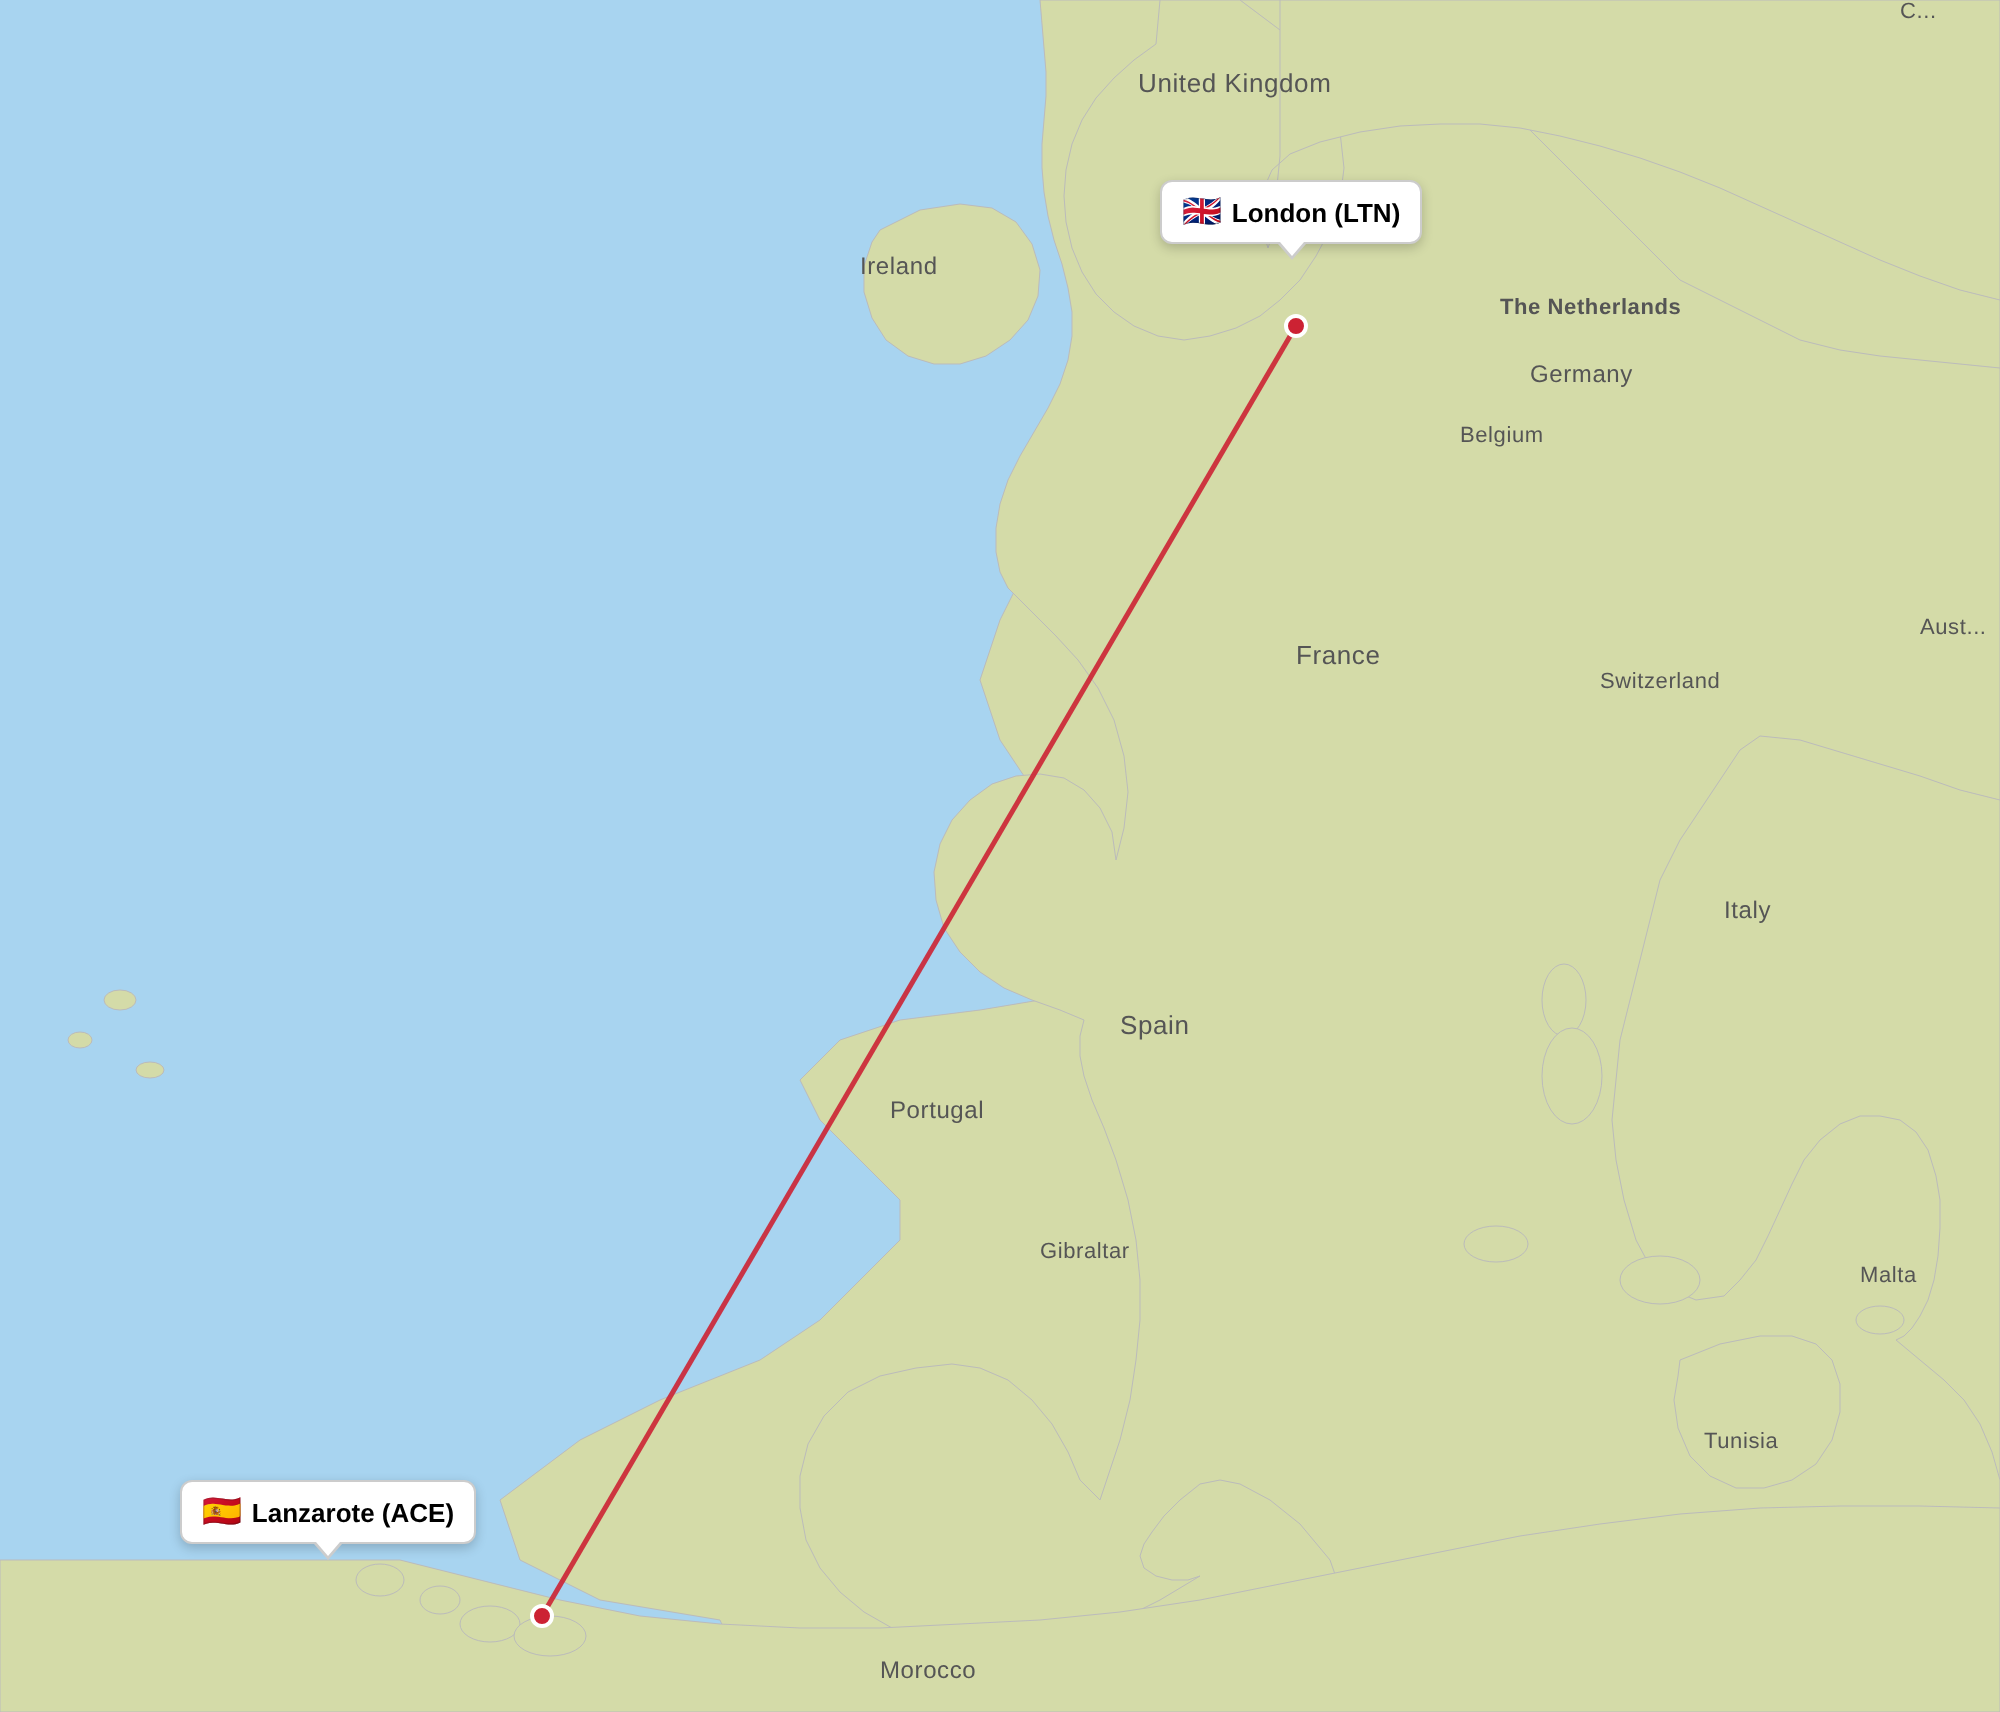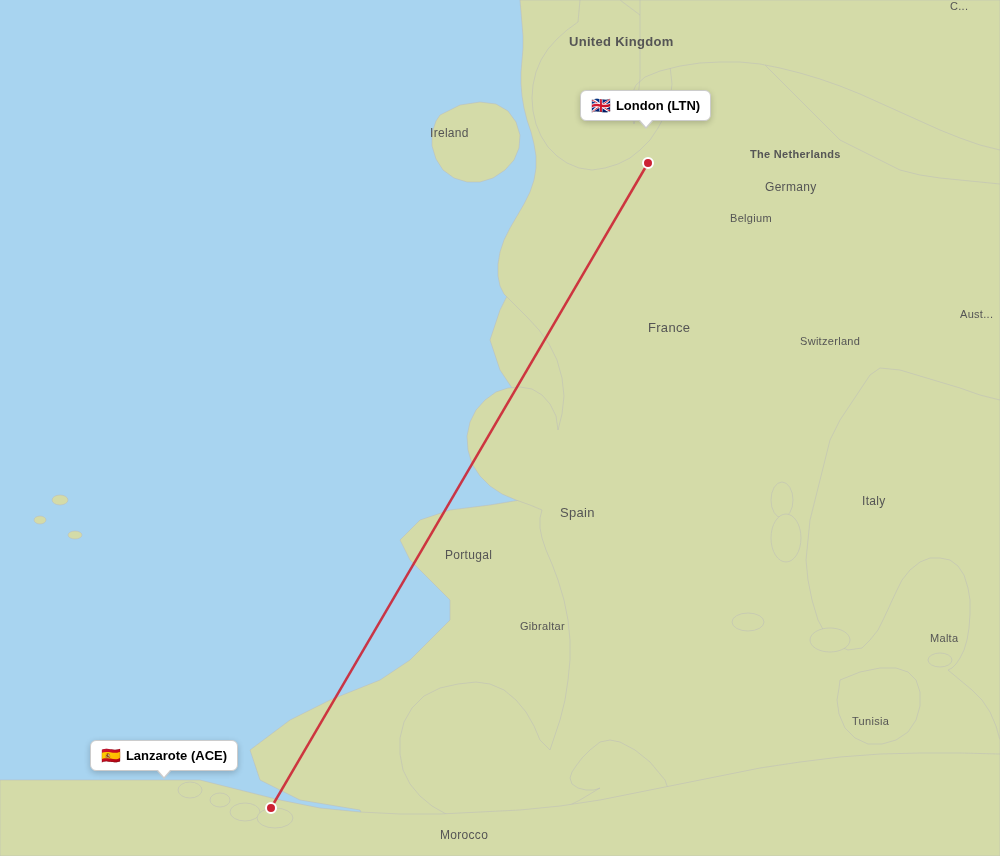--- a/index.html
+++ b/index.html
@@ -203,39 +203,39 @@
     <ellipse cx="786" cy="538" rx="15" ry="24" fill="#d4dba8" stroke="#bbb" stroke-width="0.5"></ellipse>
 
     <line x1="648" y1="163" x2="271" y2="808" stroke="#cc2233" stroke-width="2.5" stroke-opacity="0.9"></line>
 
     <circle cx="648" cy="163" r="5" fill="#cc2233" stroke="white" stroke-width="2"></circle>
 
     <circle cx="271" cy="808" r="5" fill="#cc2233" stroke="white" stroke-width="2"></circle>
 
   </svg>
 
-  <div class="map-text" style="top:34px; left:569px; font-size:13px; font-weight:700;">United Kingdom</div>
+  <div class="map-text" style="top:34px; left:569px; font-size:13px; font-weight:400;">United Kingdom</div>
 
   <div class="map-text" style="top:126px; left:430px;">Ireland</div>
 
   <div class="map-text" style="top:320px; left:648px; font-size:13px;">France</div>
 
   <div class="map-text" style="top:505px; left:560px; font-size:13px;text-align:center;">Spain</div>
 
   <div class="map-text" style="top:548px; left:445px;text-align:right;">Portugal</div>
 
   <div class="map-text" style="top:180px; left:765px; font-size:12px;text-align:right;">Germany</div>
 
   <div class="map-text" style="top:212px; left:730px; font-size:11px;">Belgium</div>
 
   <div class="map-text" style="top:148px; left:750px; font-size:11px;font-weight:bold;">The Netherlands</div>
 
   <div class="map-text" style="top:335px; left:800px; font-size:11px;">Switzerland</div>
 
-  <div class="map-text" style="top:448px; left:862px; font-size:12px;margin-top:46px;">Italy</div>
+  <div class="map-text" style="top:448px; left:862px; font-size:12px;">Italy</div>
 
   <div class="map-text" style="top:620px; left:520px; font-size:11px;">Gibraltar</div>
 
   <div class="map-text" style="top:828px; left:440px; font-size:12px;">Morocco</div>
 
   <div class="map-text" style="top:715px; left:852px; font-size:11px;">Tunisia</div>
 
   <div class="map-text" style="top:632px; left:930px; font-size:11px;">Malta</div>
 
   <div class="map-text" style="top:308px; left:960px; font-size:11px;">Aust...</div>

